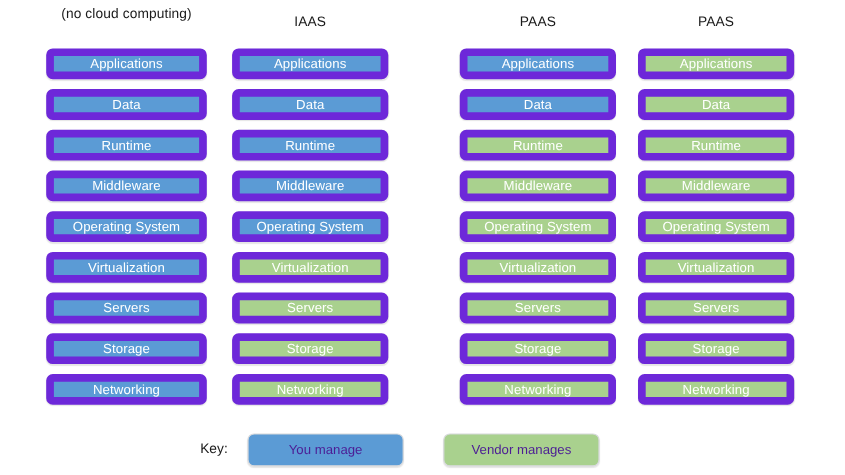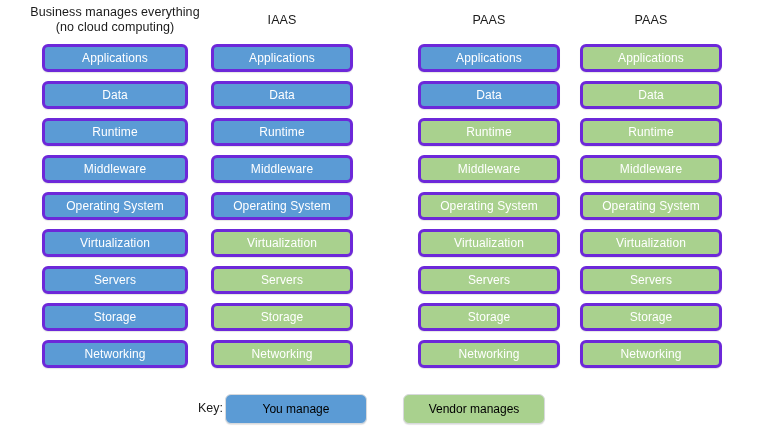--- a/index.html
+++ b/index.html
@@ -53,21 +53,21 @@
   .stack {
     position: absolute;
     top: 44px;
     left: 0;
     right: 0;
   }
   .layer {
     height: 28px;
     margin-bottom: 9px;
     border-radius: 6px;
-    border: 3px solid #6d28d9;
+    border: 7px solid #6d28d9;
     box-sizing: border-box;
     display: flex;
     align-items: center;
     justify-content: center;
     box-shadow: 0 1px 1px rgba(0,0,0,0.10);
     font-size: 12px;
     color: #ffffff;
     white-space: nowrap;
     letter-spacing: .1px;
   }
@@ -77,52 +77,51 @@
   
   #key {
     position: absolute;
     left: 0;
     top: 394px;
     width: 768px;
     height: 32px;
   }
   #key-label {
     position: absolute;
-    left: 198px;
+    left: 182px;
     top: 7px;
     font-size: 12.5px;
     color: #1a1a1a;
   }
   .key-box {
     position: absolute;
     top: 0;
     width: 142px;
     height: 30px;
     border-radius: 6px;
     border: 1px solid #d7d9dc;
     box-sizing: border-box;
     display: flex;
     align-items: center;
     justify-content: center;
     box-shadow: 0 1px 1px rgba(0,0,0,0.10);
     font-size: 12px;
-    color: #000000;
+    color: #4c1d95;
     white-space: nowrap;
   }
   #key-you    { left: 225px; background: #5b9bd5; }
   #key-vendor { left: 403px; background: #a9d18e; text-align: center; }
 </style>
 </head>
 <body>
 
 <div id="diagram">
 
   <div class="column col-onprem">
     <div class="col-head two-line">
-      <span class="hl">Business manages everything</span>
       <span class="hl">(no cloud computing)</span>
     </div>
     <div class="stack">
       <div class="layer you">Applications</div>
       <div class="layer you">Data</div>
       <div class="layer you">Runtime</div>
       <div class="layer you">Middleware</div>
       <div class="layer you">Operating System</div>
       <div class="layer you">Virtualization</div>
       <div class="layer you">Servers</div>

